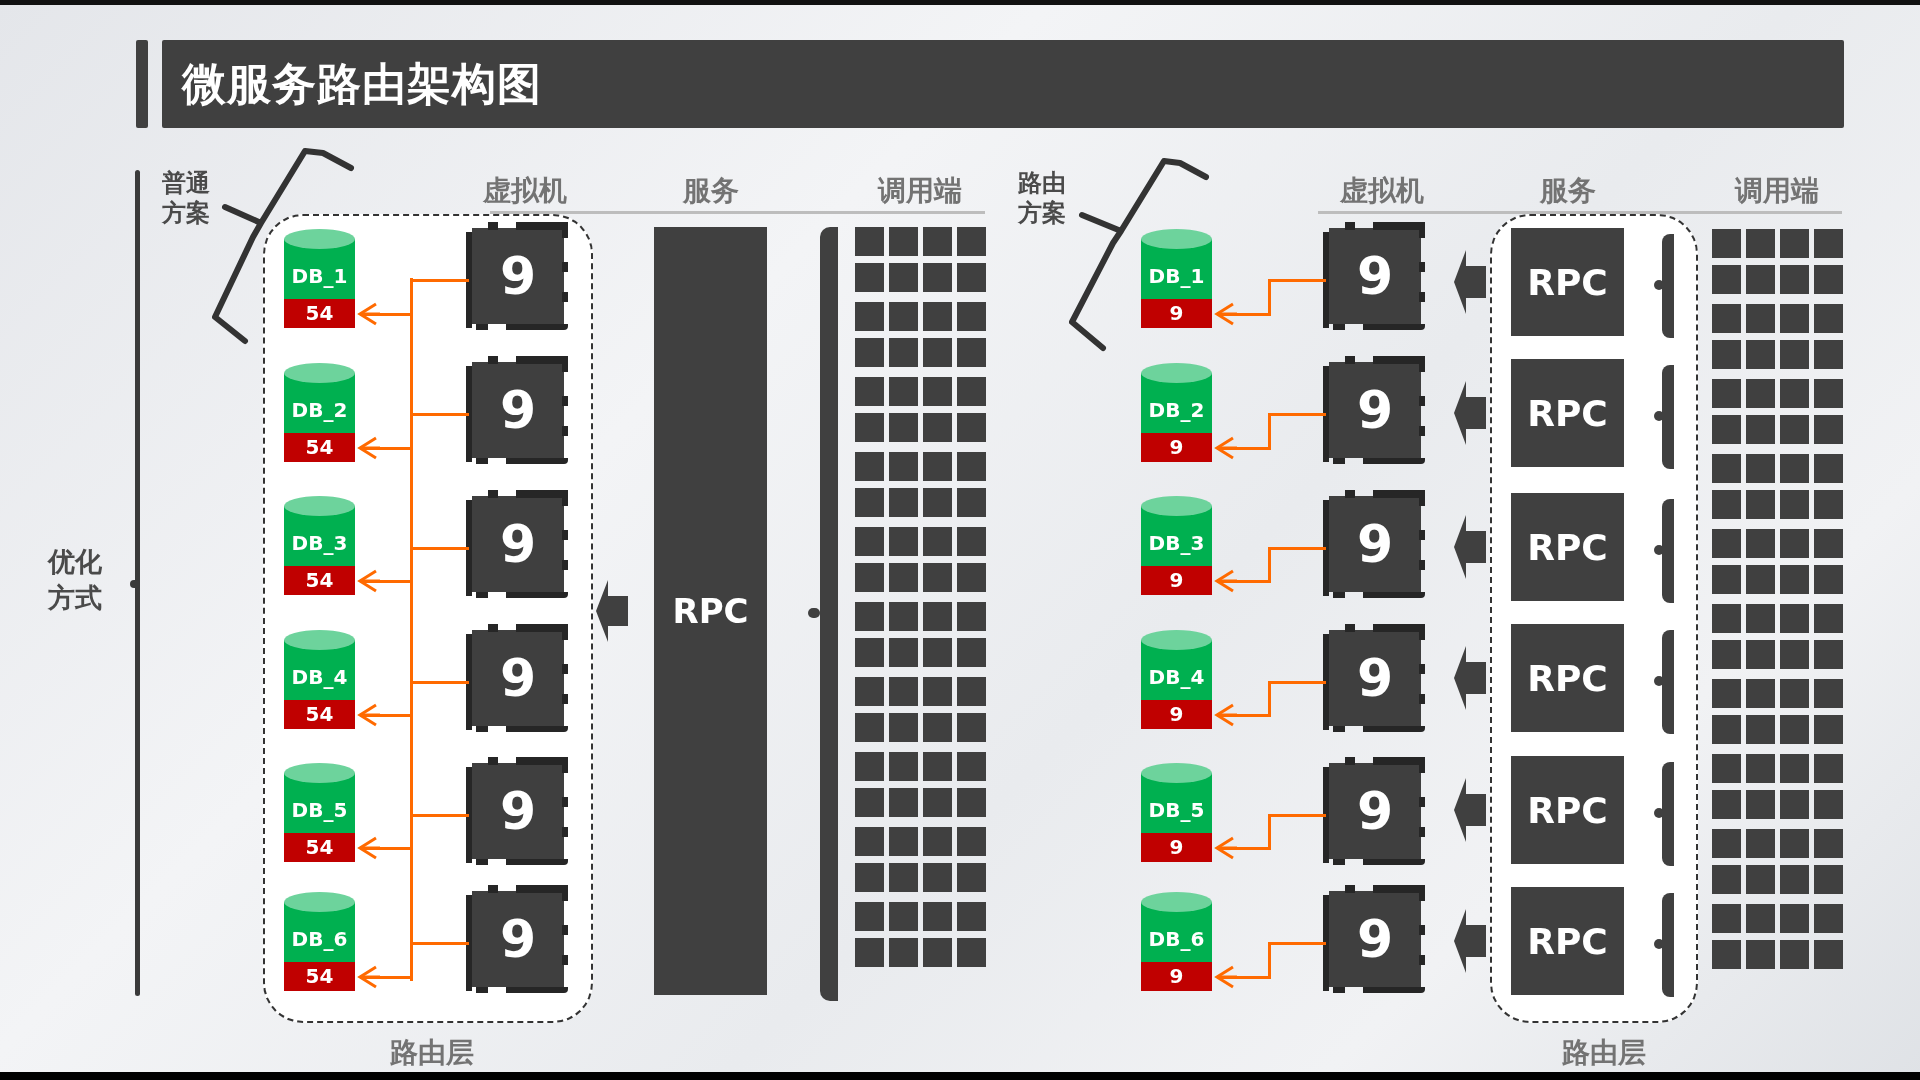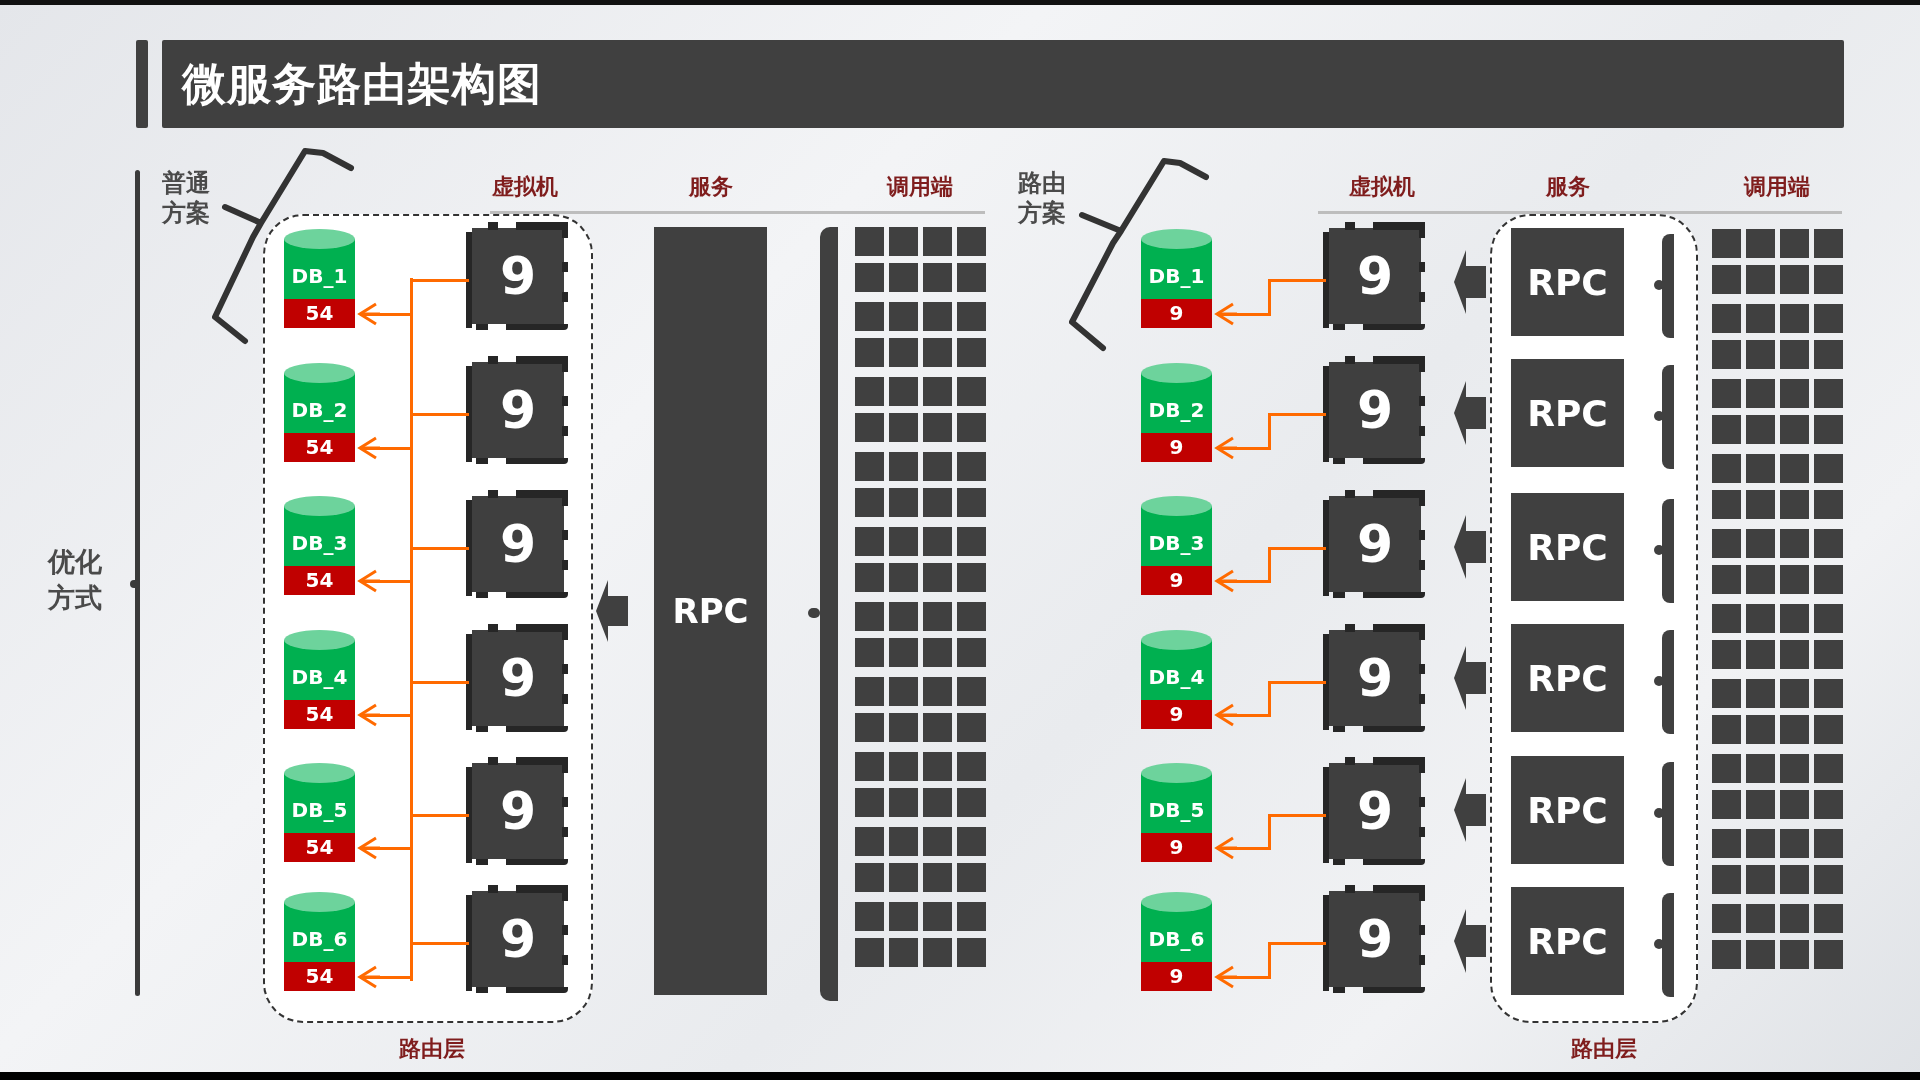--- a/index.html
+++ b/index.html
@@ -9,21 +9,21 @@
     font-family: "DejaVu Sans", "Liberation Sans", sans-serif;
   }
   .topstrip { position:absolute; left:0; top:0; width:1920px; height:5px; background:#111; }
   .bottomstrip { position:absolute; left:0; top:1072px; width:1920px; height:8px; background:#000; }
   .abs { position:absolute; }
   .title-accent { left:136px; top:40px; width:12px; height:88px; background:#404040; border-radius:2px; }
   .title-bar { left:162px; top:40px; width:1682px; height:88px; background:#404040; border-radius:2px; }
   .title-text { left:182px; top:54px; font-size:44px; font-weight:bold; color:#fff; line-height:60px; letter-spacing:1px; }
 
   .label { font-weight:bold; color:#4a4a4a; font-size:24px; line-height:30px; }
-  .col-head { font-weight:bold; color:#7f1d1d; font-size:22px; transform:translateX(-50%); white-space:nowrap; }
+  .col-head { font-weight:bold; color:#737373; font-size:28px; transform:translateX(-50%); white-space:nowrap; }
   .divider { height:3px; background:#bdbdbd; }
 
   .vline { background:#3a3a3a; }
   .dashed-box { border:2px dashed #333; border-radius:40px; background:#fff; box-sizing:border-box; }
 
   .db { width:71px; }
   .db .top { position:absolute; left:0; top:0; width:71px; height:20px; border-radius:50%; background:#6dd39c; }
   .db .body { position:absolute; left:0; top:10px; width:71px; height:60px; background:#00b050; color:#fff; font-weight:bold; font-size:20px; text-align:center; line-height:74px; }
   .db .cnt { position:absolute; left:0; top:70px; width:71px; height:29px; background:#c00000; color:#fff; font-weight:bold; font-size:20px; text-align:center; line-height:29px; }
 

